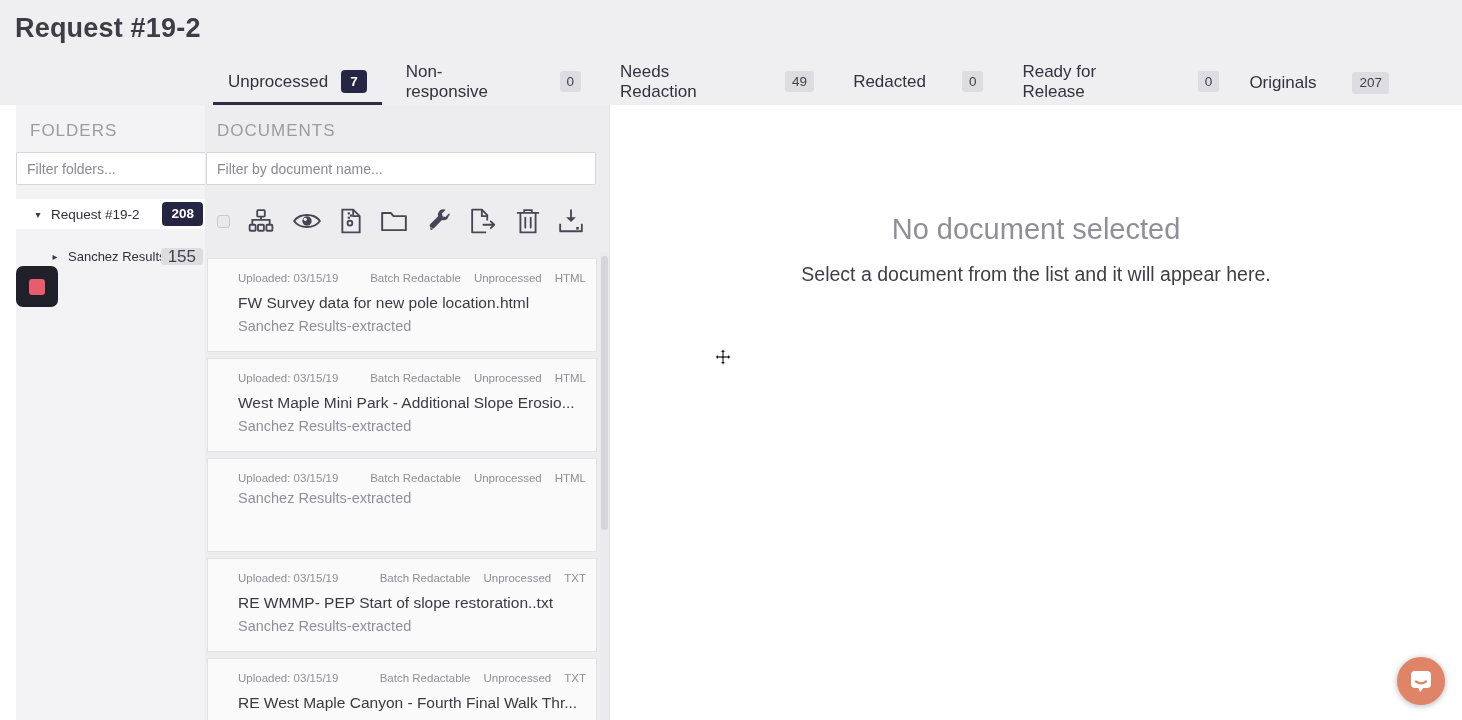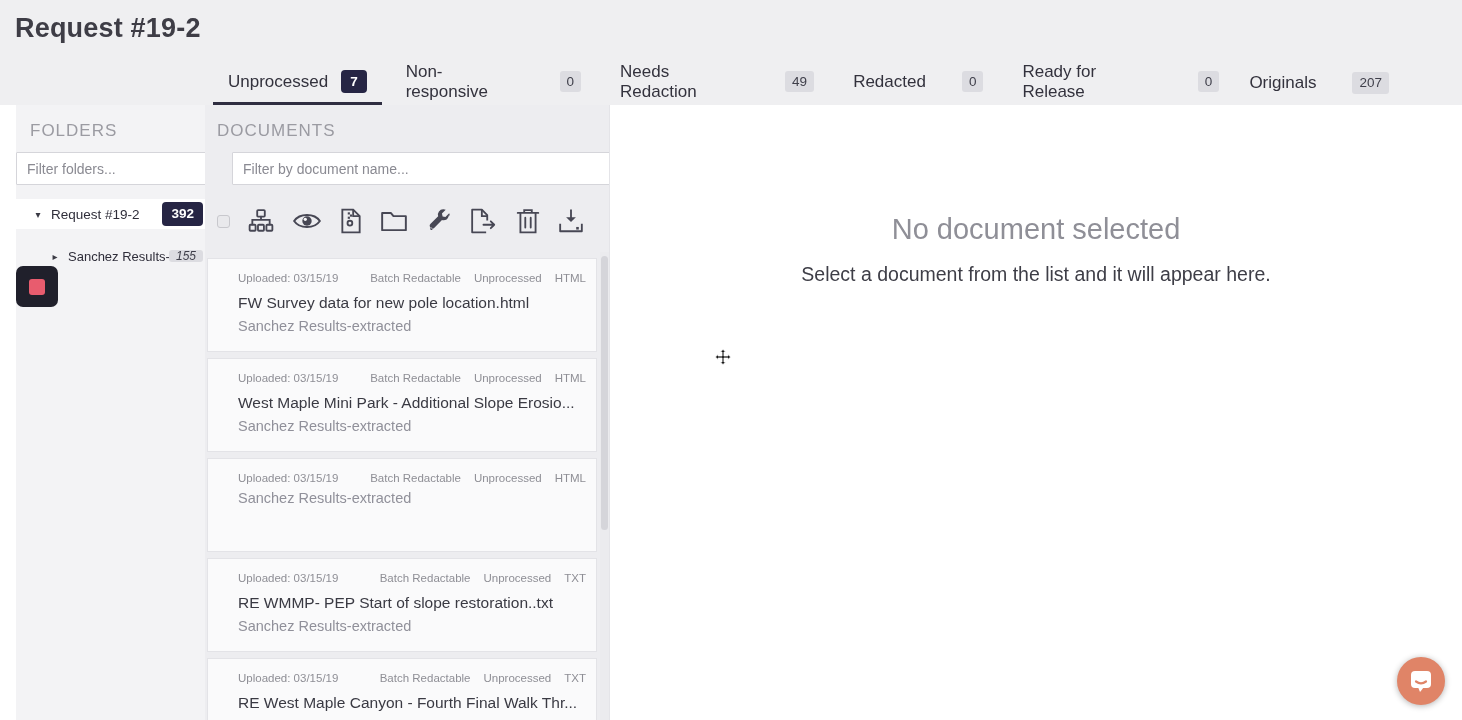--- a/index.html
+++ b/index.html
@@ -58,39 +58,39 @@
   }
   .filter-input::placeholder { color: #8a8a92; }
   .tree-row {
     position: absolute; left: 0; right: 0; height: 30px;
     display: flex; align-items: center; font-size: 13.5px; color: #2f2e3a;
     cursor: pointer;
   }
   .tree-row .caret { font-size: 10px; color: #3a3a44; width: 12px; text-align: center; }
   .tree-row .tree-label { margin-left: 7px; flex: 1; white-space: nowrap; overflow: hidden; }
   .tree-row .tree-badge { margin-right: 18px; }
-  .tree-row .tree-badge.small { font-size: 12px; padding: 0 7px; font-style: italic; }
+  .tree-row .tree-badge.small { font-size: 17px; padding: 0 7px; }
   .tree-row.selected { background: #ffffff; }
   .row-root { top: 94px; padding-left: 16px; }
   .row-child { top: 138px; height: 26px; padding-left: 33px; font-size: 13px; }
 
   .rec-overlay {
     position: absolute; left: 0; top: 161px; width: 42px; height: 41px;
     background: #20202b; border-radius: 7px;
     display: flex; align-items: center; justify-content: center;
   }
   .rec-square { width: 16px; height: 16px; border-radius: 3px; background: #e85c6e; }
 
   
   .documents-panel {
     position: absolute; top: 105px; left: 205px; width: 404px; bottom: 0;
     background: #ededf0; overflow: hidden;
   }
   .documents-panel .panel-heading { padding-left: 12px; }
-  .documents-panel .filter-input { left: 27px; width: 390px; }
+  .documents-panel .filter-input { left: 1px; width: 390px; }
   .doc-toolbar {
     position: absolute; left: 12px; right: 12px; top: 95px; height: 42px;
     display: flex; align-items: center;
   }
   .toolbar-checkbox {
     width: 13px; height: 13px; border-radius: 3px;
     background: #e9e9ec; border: 1px solid #c8c8cd; cursor: pointer;
   }
   .tool-icon { margin-left: 18px; cursor: pointer; display: flex; align-items: center; }
   .tool-icon svg { display: block; }
@@ -180,21 +180,21 @@
     </nav>
   </header>
 
   <aside class="folders-panel">
     <div class="panel-heading">FOLDERS</div>
     <input class="filter-input" type="text" placeholder="Filter folders..." style="">
 
     <div class="tree-row row-root selected">
       <span class="caret">▾</span>
       <span class="tree-label">Request #19-2</span>
-      <span class="badge dark tree-badge">392</span>
+      <span class="badge dark tree-badge">208</span>
     </div>
     <div class="tree-row row-child">
       <span class="caret">▸</span>
       <span class="tree-label">Sanchez Results-ext...</span>
       <span class="badge small tree-badge">155</span>
     </div>
 
     <div class="rec-overlay">
       <span class="rec-square"></span>
     </div>

